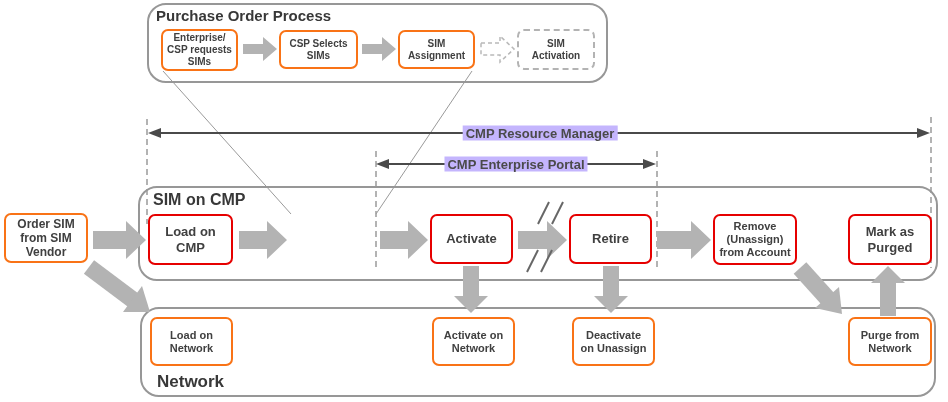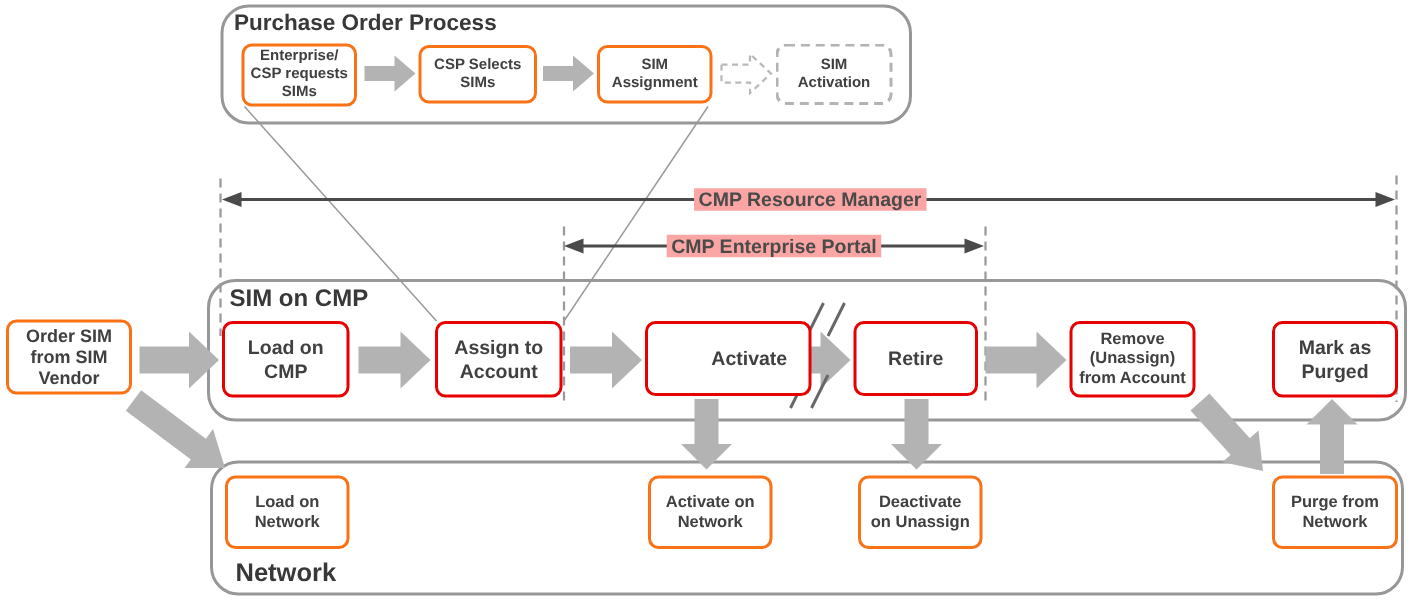--- a/index.html
+++ b/index.html
@@ -18,21 +18,21 @@
   }
   .box{
     position:absolute;display:flex;align-items:center;justify-content:center;
     text-align:center;background:#fff;font-weight:bold;white-space:pre-line;
     border-radius:7px;line-height:1.18;z-index:4;color:#404040;
   }
   .gray-border{border:2px solid #f97316;}
   .red-border{border:2px solid #e60000;}
   .dashed-border{border:2px dashed #b3b3b3;}
   .span-label{
-    position:absolute;transform:translate(-50%,-50%);background:#fca5a5;
+    position:absolute;transform:translate(-50%,-50%);background:#c4b5fd;
     padding:0 3px;font-weight:bold;font-size:13px;color:#4a4a4a;white-space:nowrap;z-index:2;
   }
   .fs10{font-size:10px;} .fs11{font-size:11px;} .fs12{font-size:12px;} .fs13{font-size:13px;}
 </style>
 </head>
 <body>
 
 <div id="canvas">
 
   <svg id="lines-layer" class="layer" width="948" height="402">
@@ -111,23 +111,21 @@
   <div class="container" style="left:138px;top:186px;width:796px;height:91px;">
     <div class="container-title" style="left:13px;top:3px;font-size:16px;">SIM on CMP</div>
   </div>
 
   <div class="box gray-border fs12" style="left:4px;top:213px;width:80px;height:46px;">Order SIM
 from SIM
 Vendor</div>
 
   <div class="box red-border fs13" style="left:148px;top:214px;width:81px;height:47px;">Load on
 CMP</div>
-  <div class="box red-border fs13" style="left:290px;top:214px;width:81px;height:47px;">Assign to
-Account</div>
-  <div class="box red-border fs13" style="left:430px;top:214px;width:79px;height:46px;padding-left:28px;">Activate</div>
+  <div class="box red-border fs13" style="left:430px;top:214px;width:79px;height:46px;">Activate</div>
   <div class="box red-border fs13" style="left:569px;top:214px;width:79px;height:46px;">Retire</div>
   <div class="box red-border fs11" style="left:713px;top:214px;width:80px;height:47px;">Remove
 (Unassign)
 from Account</div>
   <div class="box red-border fs13" style="left:848px;top:214px;width:80px;height:47px;">Mark as
 Purged</div>
 
   <div class="container" style="left:140px;top:307px;width:792px;height:86px;">
     <div class="container-title" style="left:15px;bottom:3px;font-size:17px;">Network</div>
   </div>

